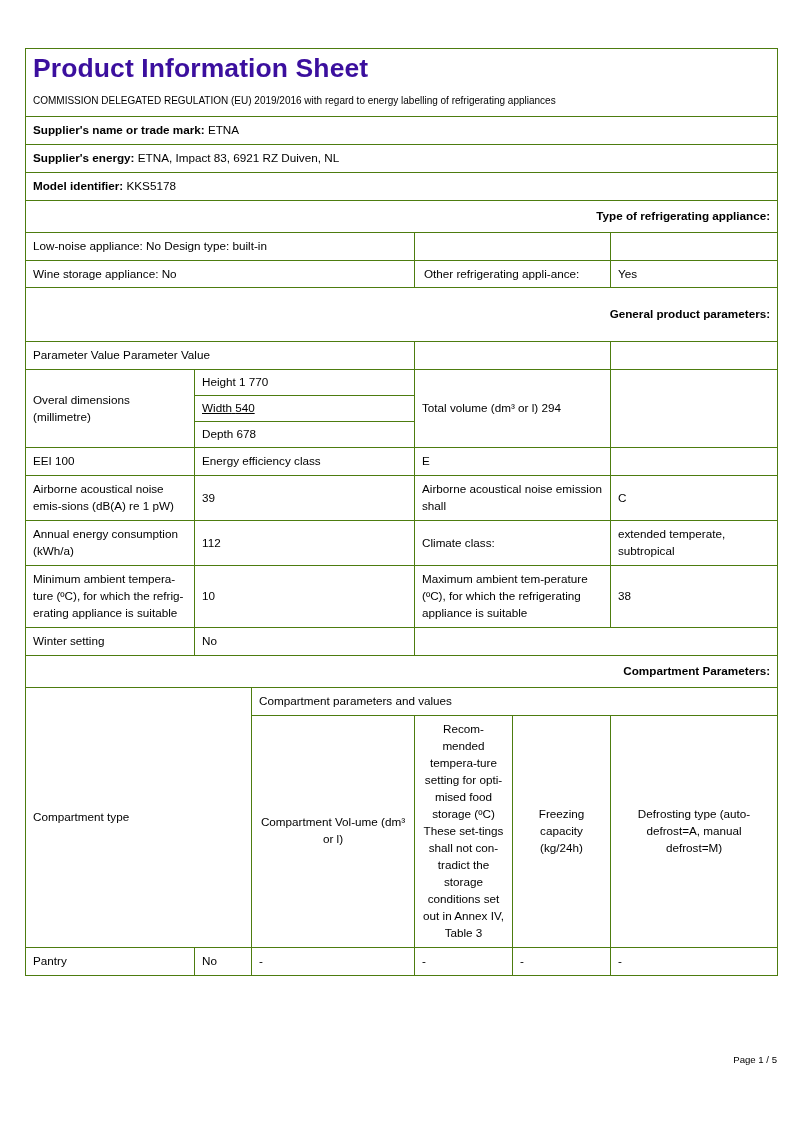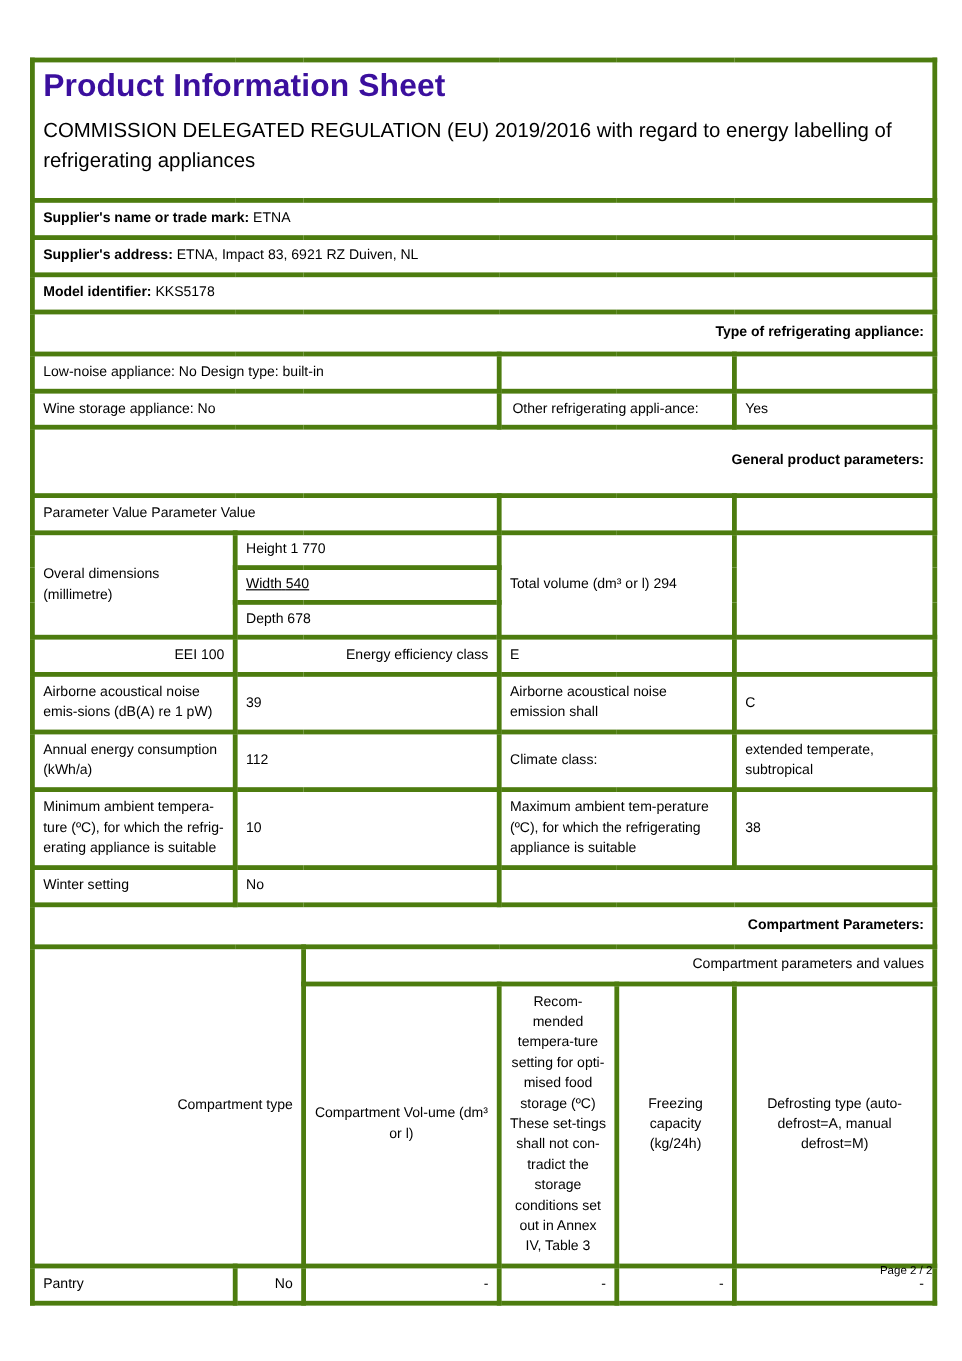--- a/index.html
+++ b/index.html
@@ -22,47 +22,47 @@
     width: 752px;
   }
   table.doc {
     width: 752px;
     border-collapse: collapse;
     table-layout: fixed;
     font-size: 11.7px;
     line-height: 1.45;
   }
   table.doc td {
-    border: 4px solid #4d7c0f;
+    border: 1px solid #4d7c0f;
     padding: 5px 7px;
     vertical-align: middle;
     word-wrap: break-word;
   }
   
   td.thicktop { border-top: 1px solid #2b2b2b; }
   td.thickbot { border-bottom: 1px solid #2b2b2b; }
   td.noleft  { border-left: none; }
-  td.noright { border-right: none; text-align: right; }
+  td.noright { border-right: none; }
 
   .title {
     color: #3b0f9e;
     font-size: 26.5px;
     font-weight: bold;
     letter-spacing: 0.1px;
     margin: 0 0 9px 0;
     line-height: 1.12;
   }
   .subtitle {
-    font-size: 17px;
+    font-size: 10px;
     line-height: 1.5;
-    margin: 0 0 13px 0;
+    margin: 0 0 3px 0;
   }
   .hdrcell { padding: 8px 7px 10px 7px; }
   .bold { font-weight: bold; text-align: right; }
-  .ctr  { text-align: right; }
+  .ctr  { text-align: left; }
   .just2 { text-align: justify; }
   .mid { vertical-align: middle; }
 
   .compartment-head-cell {
     text-align: center;
     vertical-align: bottom;
     padding: 6px 6px 7px 6px;
   }
 
   .footer {
@@ -100,21 +100,21 @@
 
       <tr>
         <td colspan="6">
           <span class="bold">Supplier's name or trade mark:</span>
           <span>ETNA</span>
         </td>
       </tr>
 
       <tr>
         <td colspan="6">
-          <span class="bold">Supplier's address:</span>
+          <span class="bold">Supplier's energy:</span>
           <span>ETNA, Impact 83, 6921 RZ Duiven, NL</span>
         </td>
       </tr>
 
       <tr>
         <td colspan="6">
           <span class="bold">Model identifier:</span>
           <span>KKS5178</span>
         </td>
       </tr>
@@ -226,13 +226,13 @@
         <td class="thicktop thickbot ctr">-</td>
         <td class="thicktop thickbot ctr">-</td>
         <td class="thicktop thickbot ctr">-</td>
         <td class="thicktop thickbot ctr">-</td>
       </tr>
 
     </tbody>
   </table>
 </div>
 
-<div class="footer">Page 2 / 2</div>
+<div class="footer">Page 1 / 5</div>
 
 </body></html>

